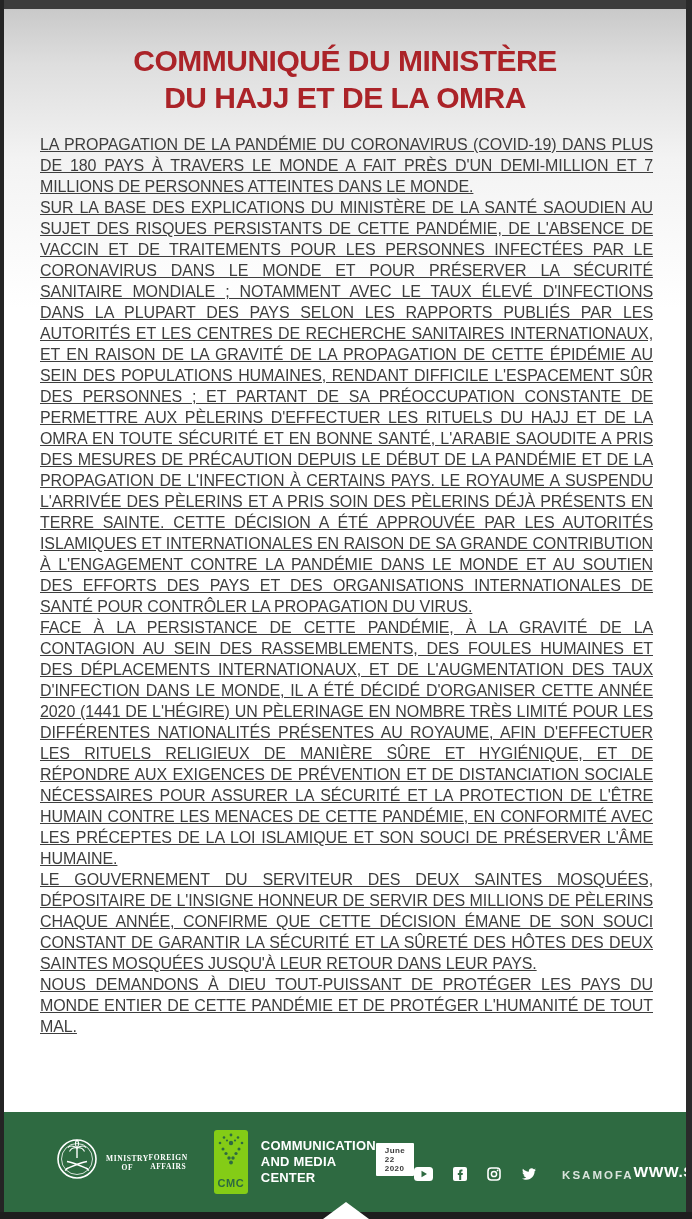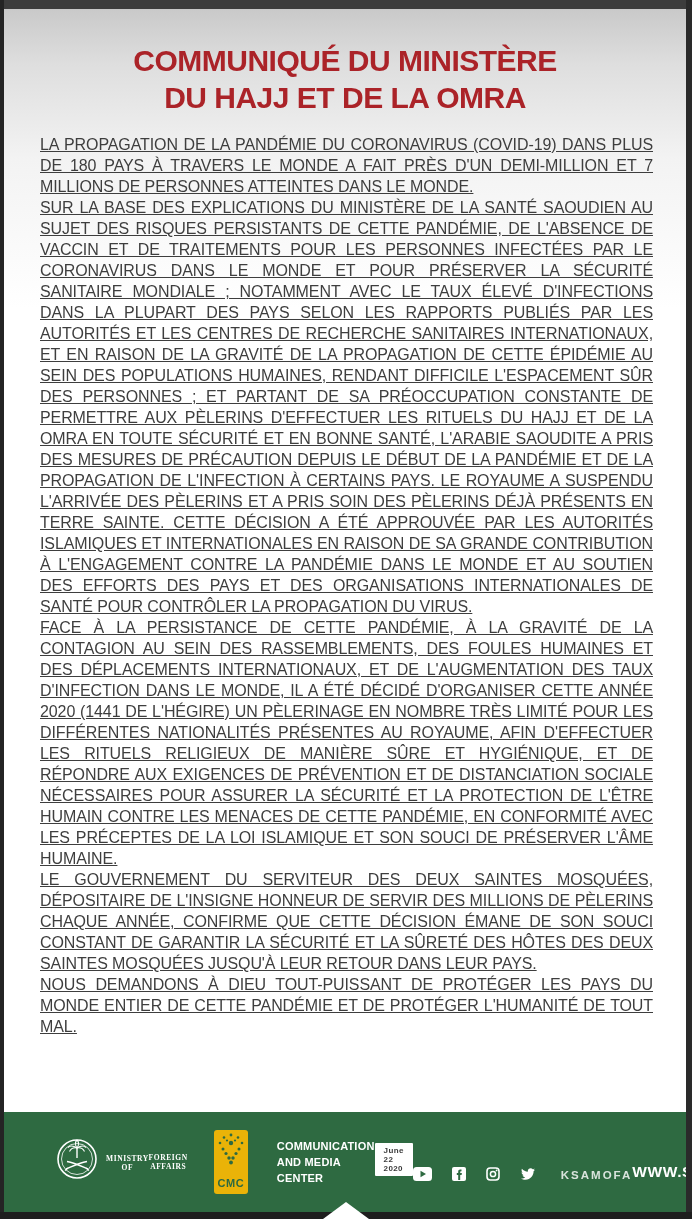--- a/index.html
+++ b/index.html
@@ -32,25 +32,25 @@
 
   
   .footer{
     position:absolute;left:0;right:0;bottom:7px;height:100px;
     background:#2e6a41;z-index:2;display:flex;align-items:center;
   }
   .mofa-group{margin-left:44px;display:flex;flex-direction:row;align-items:center;}
   .mofa-label{color:#ffffff;font-family:"Liberation Serif",serif;font-weight:bold;
     font-size:7.5px;line-height:9px;text-align:center;letter-spacing:0.6px;margin-top:2px;}
   .cmc-box{
-    margin-left:26px;width:52px;height:64px;background:#eab308;border-radius:3px;
+    margin-left:26px;width:52px;height:64px;background:#84cc16;border-radius:3px;
     display:flex;flex-direction:column;align-items:center;justify-content:flex-end;padding-bottom:5px;box-sizing:border-box;
   }
   .cmc-text{color:#2e6a41;font-weight:bold;font-size:11px;letter-spacing:0.5px;margin-top:2px;}
-  .cmc-label{margin-left:29px;color:#ffffff;font-weight:bold;font-size:11px;line-height:16px;letter-spacing:0.2px;}
+  .cmc-label{margin-left:13px;color:#ffffff;font-weight:bold;font-size:13px;line-height:16px;letter-spacing:0.2px;}
   .footer-right{margin-left:auto;margin-right:36px;display:flex;flex-direction:row;align-items:flex-end;}
   .date-badge{
     background:#ffffff;color:#3a3a3a;font-weight:bold;font-size:8px;
     padding:3px 9px;border-radius:1px;letter-spacing:0.4px;margin-bottom:5px;
   }
   .social-row{display:flex;align-items:flex-end;gap:20px;}
   .social-row svg{display:block;}
   .social-handle{color:rgba(255,255,255,0.82);font-weight:bold;font-size:11.5px;letter-spacing:2px;margin-left:5px;}
   .site-url{color:#ffffff;font-weight:bold;font-size:15.5px;letter-spacing:0.6px;margin-top:3px;}
 

